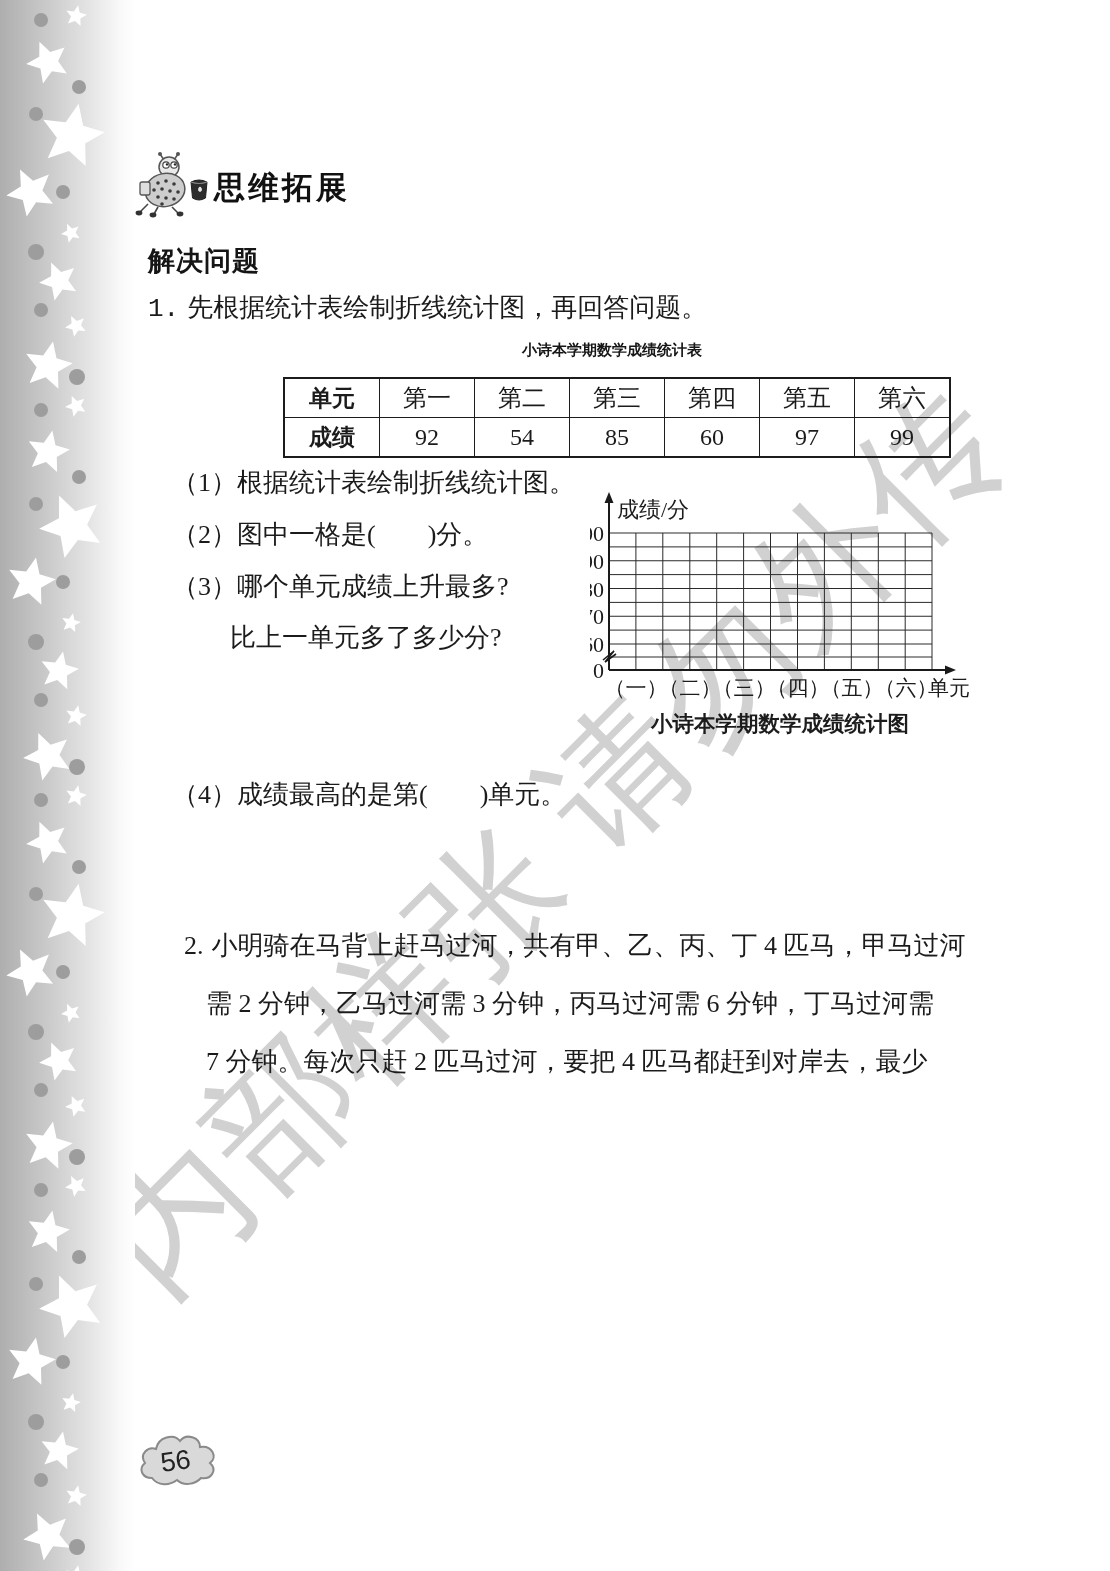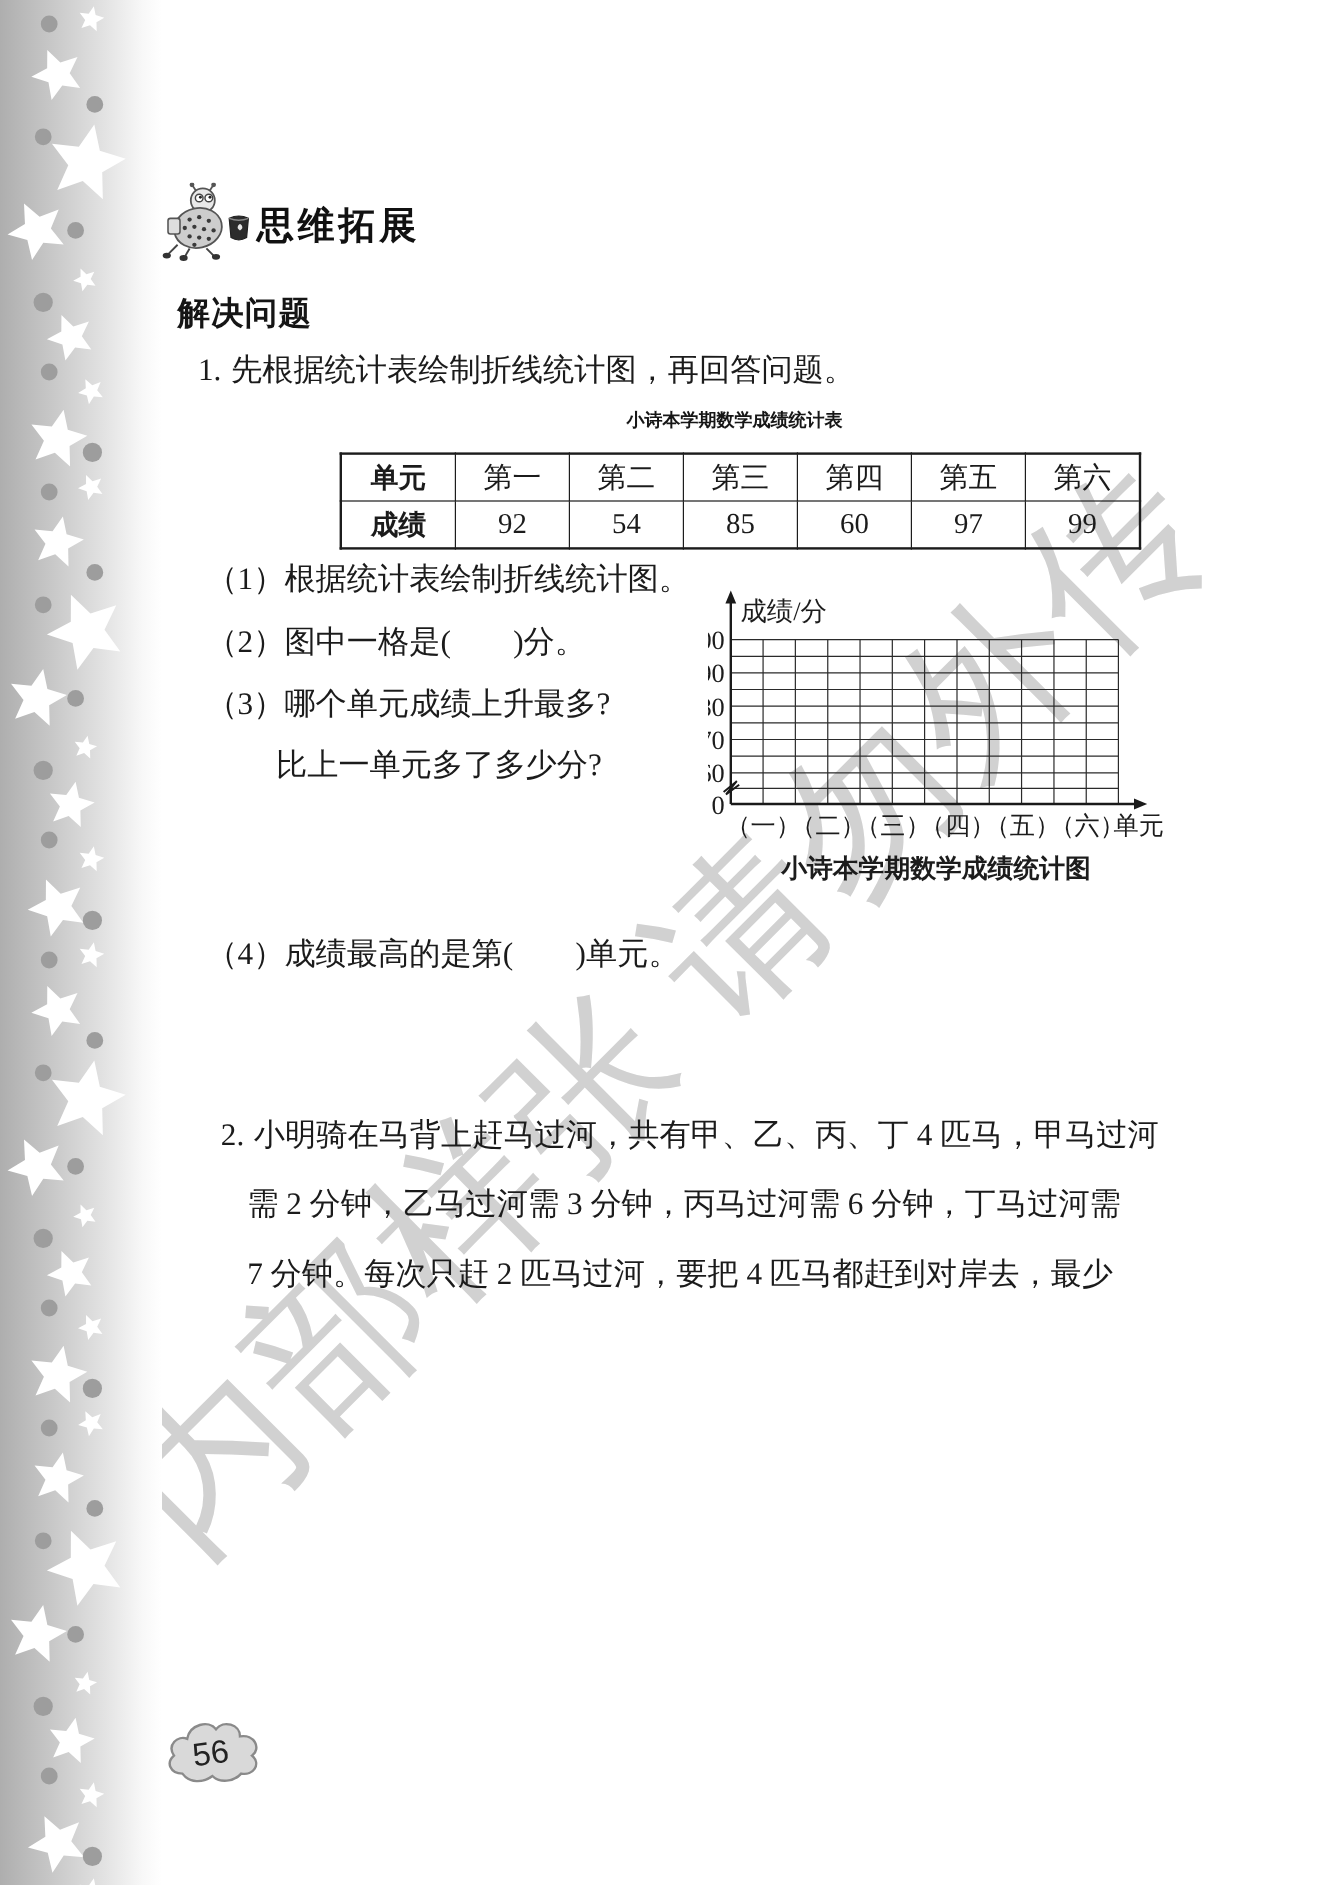--- a/index.html
+++ b/index.html
@@ -23,21 +23,21 @@
     pointer-events:none;
   }
   .content{z-index:3;}
   
   .hdr-title{left:214px;top:167px;font-family:"Liberation Sans","DejaVu Sans",sans-serif;
     font-weight:bold;font-size:31px;letter-spacing:3px;color:#111;}
   .section-title{left:148px;top:243px;font-family:"Liberation Sans","DejaVu Sans",sans-serif;
     font-weight:bold;font-size:27px;letter-spacing:1px;color:#151515;}
   
   .qtext{font-size:26px;line-height:34px;white-space:pre;color:#1b1b1b;}
-  .q1line{left:165px;top:292px;}
+  .q1line{left:148px;top:292px;font-family:Liberation Mono, monospace;}
   .qnum{margin-right:8px;}
   
   .tbl-title{left:283px;top:341px;width:658px;text-align:center;
     font-family:"Liberation Sans","DejaVu Sans",sans-serif;font-weight:bold;font-size:15px;color:#161616;}
   table.score{left:283px;top:377px;border-collapse:collapse;table-layout:fixed;}
   table.score td{
     width:94px;height:38px;border:1px solid #1c1c1c;text-align:center;
     font-size:24px;padding:0;
   }
   table.score{border:2px solid #1c1c1c;}

